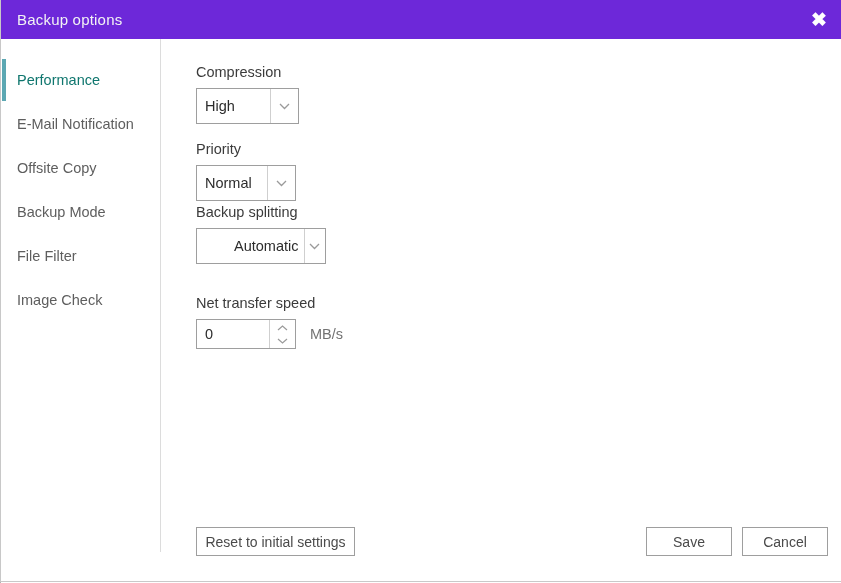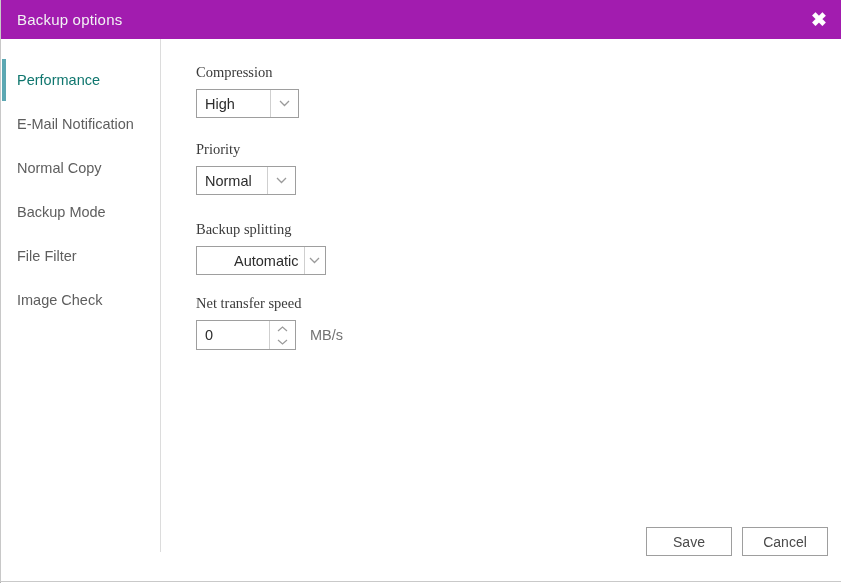--- a/index.html
+++ b/index.html
@@ -24,21 +24,21 @@
     border-right: 1px solid #9a9a9a;
     border-bottom: 1px solid #9a9a9a;
   }
 
   
   .titlebar {
     position: absolute;
     left: 0; top: 0;
     width: 841px;
     height: 39px;
-    background: #a21caf;
+    background: #6d28d9;
     display: flex;
     align-items: center;
     justify-content: space-between;
   }
   .titlebar-title {
     color: #f2f3f4;
     font-size: 15px;
     padding-left: 16px;
     letter-spacing: 0.2px;
     white-space: nowrap;
@@ -118,29 +118,28 @@
   }
 
   .field-group {
     position: absolute;
   }
   .field-label {
     font-size: 14.5px;
     color: #3b3b3b;
     margin-bottom: 8px;
     white-space: nowrap;
-    font-family: Liberation Serif, serif;
   }
 
   
   .combobox {
     display: inline-flex;
     border: 1px solid #9e9e9e;
     background: #ffffff;
-    height: 29px;
+    height: 36px;
     box-sizing: border-box;
     cursor: pointer;
   }
   .combobox-value {
     display: flex;
     align-items: center;
     padding-left: 8px;
     font-size: 14.5px;
     color: #2c2c2c;
     box-sizing: border-box;
@@ -254,21 +253,21 @@
   <div class="content">
 
     <div class="sidebar">
       <div class="sidebar-item active">
         <span>Performance</span>
       </div>
       <div class="sidebar-item">
         <span>E-Mail Notification</span>
       </div>
       <div class="sidebar-item">
-        <span>Normal Copy</span>
+        <span>Offsite Copy</span>
       </div>
       <div class="sidebar-item">
         <span>Backup Mode</span>
       </div>
       <div class="sidebar-item">
         <span>File Filter</span>
       </div>
       <div class="sidebar-item">
         <span>Image Check</span>
       </div>
@@ -294,21 +293,21 @@
         <div class="combobox" style="width:100px;">
           <div class="combobox-value" style="width:71px;">Normal</div>
           <div class="combobox-arrow">
             <svg width="11" height="7" viewBox="0 0 11 7" aria-hidden="true">
               <polyline points="1,1 5.5,5.5 10,1" fill="none" stroke="#9a9a9a" stroke-width="1.3"></polyline>
             </svg>
           </div>
         </div>
       </div>
 
-      <div class="field-group" style="left:35px; top:182px;">
+      <div class="field-group" style="left:35px; top:165px;">
         <div class="field-label">Backup splitting</div>
         <div class="combobox" style="width:130px;padding-left:29px;">
           <div class="combobox-value" style="width:101px;">Automatic</div>
           <div class="combobox-arrow">
             <svg width="11" height="7" viewBox="0 0 11 7" aria-hidden="true">
               <polyline points="1,1 5.5,5.5 10,1" fill="none" stroke="#9a9a9a" stroke-width="1.3"></polyline>
             </svg>
           </div>
         </div>
       </div>
@@ -331,20 +330,21 @@
               </div>
             </div>
           </div>
           <span class="unit-label">MB/s</span>
         </div>
       </div>
 
     </div>
 
     <div class="footer">
+      <button class="btn btn-reset">Reset to initial settings</button>
       <button class="btn btn-save">Save</button>
       <button class="btn btn-cancel">Cancel</button>
     </div>
 
     <div class="bottom-rule"></div>
 
   </div>
 </div>
 
 </body></html>

